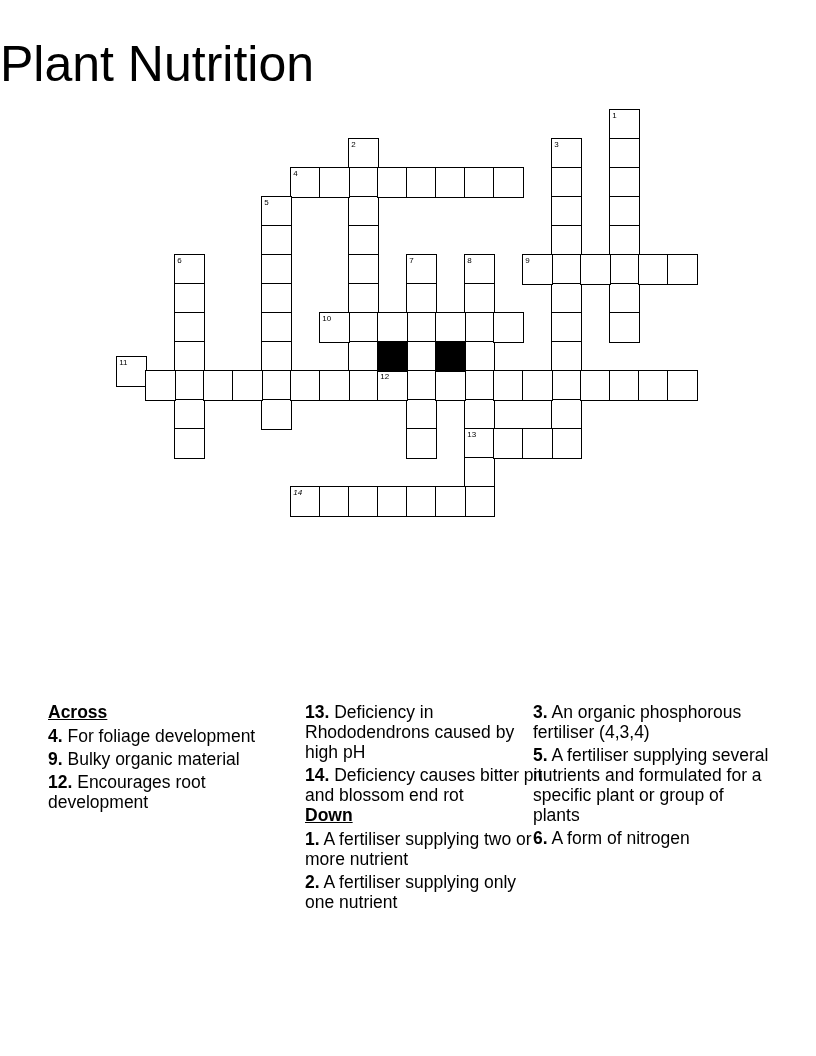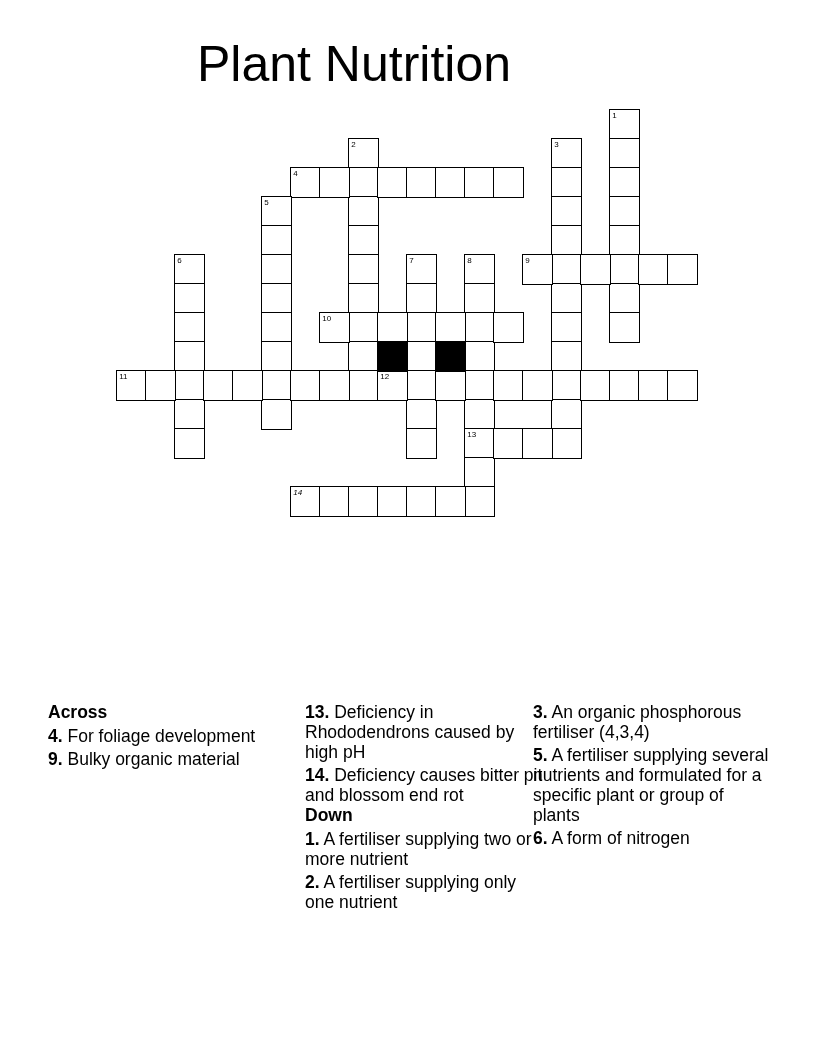--- a/index.html
+++ b/index.html
@@ -1,27 +1,27 @@
 <!DOCTYPE html>
 <html><head>
 <meta charset="utf-8">
 <style>
   html, body { margin: 0; padding: 0; background: #ffffff; }
   body { width: 816px; height: 1056px; position: relative; overflow: hidden;
          font-family: "Liberation Sans", sans-serif; color: #000; }
-  .title { position: absolute; left: 0; top: 34px; width: 708px; text-align: center;
+  .title { position: absolute; left: 0; top: 34px; width: 708px; 
            font-size: 50px; line-height: 60px; font-weight: normal; margin: 0; }
   .grid { position: absolute; left: 117px; top: 110px; width: 600px; height: 410px; }
   .cell { position: absolute; width: 29px; height: 29px; box-sizing: border-box;
           border: 1.5px solid #000; background: #fff; margin-left: -0.75px; margin-top: -0.75px;
           width: 30.5px; height: 30.5px; }
   .cell.black { background: #000; }
   .cell .num { position: absolute; left: 2px; top: 1px; font-size: 8px; line-height: 9px; color: #000; }
   .clues { position: absolute; top: 702px; font-size: 17.5px; line-height: 20px; }
-  .clues .heading { font-weight: bold; margin-bottom: 4px; display: block; }
+  .clues .heading { font-weight: bold; text-decoration: underline; margin-bottom: 4px; display: block; }
   .clue { margin-bottom: 3px; }
   .clue b { font-weight: bold; }
   .col1 { left: 48px; width: 230px; }
   .col2 { left: 305px; width: 240px; }
   .col3 { left: 533px; width: 240px; }
 </style>
 </head>
 <body>
 
 <h1 class="title">Plant Nutrition</h1>
@@ -116,21 +116,21 @@
     </div>
     <div class="cell" style="left: 464px; top: 145px;"></div>
     <div class="cell" style="left: 522px; top: 145px;"></div>
     <div class="cell" style="left: 551px; top: 145px;"></div>
     <div class="cell" style="left: 203px; top: 203px;">
       <span class="num">10</span>
     </div>
     <div class="cell" style="left: 261px; top: 203px;"></div>
     <div class="cell" style="left: 319px; top: 203px;"></div>
     <div class="cell" style="left: 377px; top: 203px;"></div>
-    <div class="cell" style="left: 0px; top: 261px;">
+    <div class="cell" style="left: 0px; top: 247px;">
       <span class="num">11</span>
     </div>
     <div class="cell" style="left: 29px; top: 261px;"></div>
     <div class="cell" style="left: 87px; top: 261px;"></div>
     <div class="cell" style="left: 116px; top: 261px;"></div>
     <div class="cell" style="left: 174px; top: 261px;"></div>
     <div class="cell" style="left: 203px; top: 261px;"></div>
     <div class="cell" style="left: 261px; top: 261px;">
       <span class="num">12</span>
     </div>
@@ -152,20 +152,21 @@
     <div class="cell" style="left: 290px; top: 377px;"></div>
     <div class="cell" style="left: 319px; top: 377px;"></div>
     <div class="cell black" style="left: 261px; top: 232px;"></div>
     <div class="cell black" style="left: 319px; top: 232px;"></div>
   </div>
 
 <div class="clues col1">
   <span class="heading">Across</span>
   <div class="clue"><b>4.</b> <span>For foliage development</span></div>
   <div class="clue"><b>9.</b> <span>Bulky organic material</span></div>
+  <div class="clue"><b>12.</b> <span>Encourages root development</span></div>
 </div>
 
 <div class="clues col2">
   <div class="clue"><b>13.</b> <span>Deficiency in Rhododendrons caused by high pH</span></div>
   <div class="clue"><b>14.</b> <span>Deficiency causes bitter pit and blossom end rot</span></div>
   <span class="heading" style="margin-top:-3px">Down</span>
   <div class="clue"><b>1.</b> <span>A fertiliser supplying two or more nutrient</span></div>
   <div class="clue"><b>2.</b> <span>A fertiliser supplying only one nutrient</span></div>
 </div>
 

